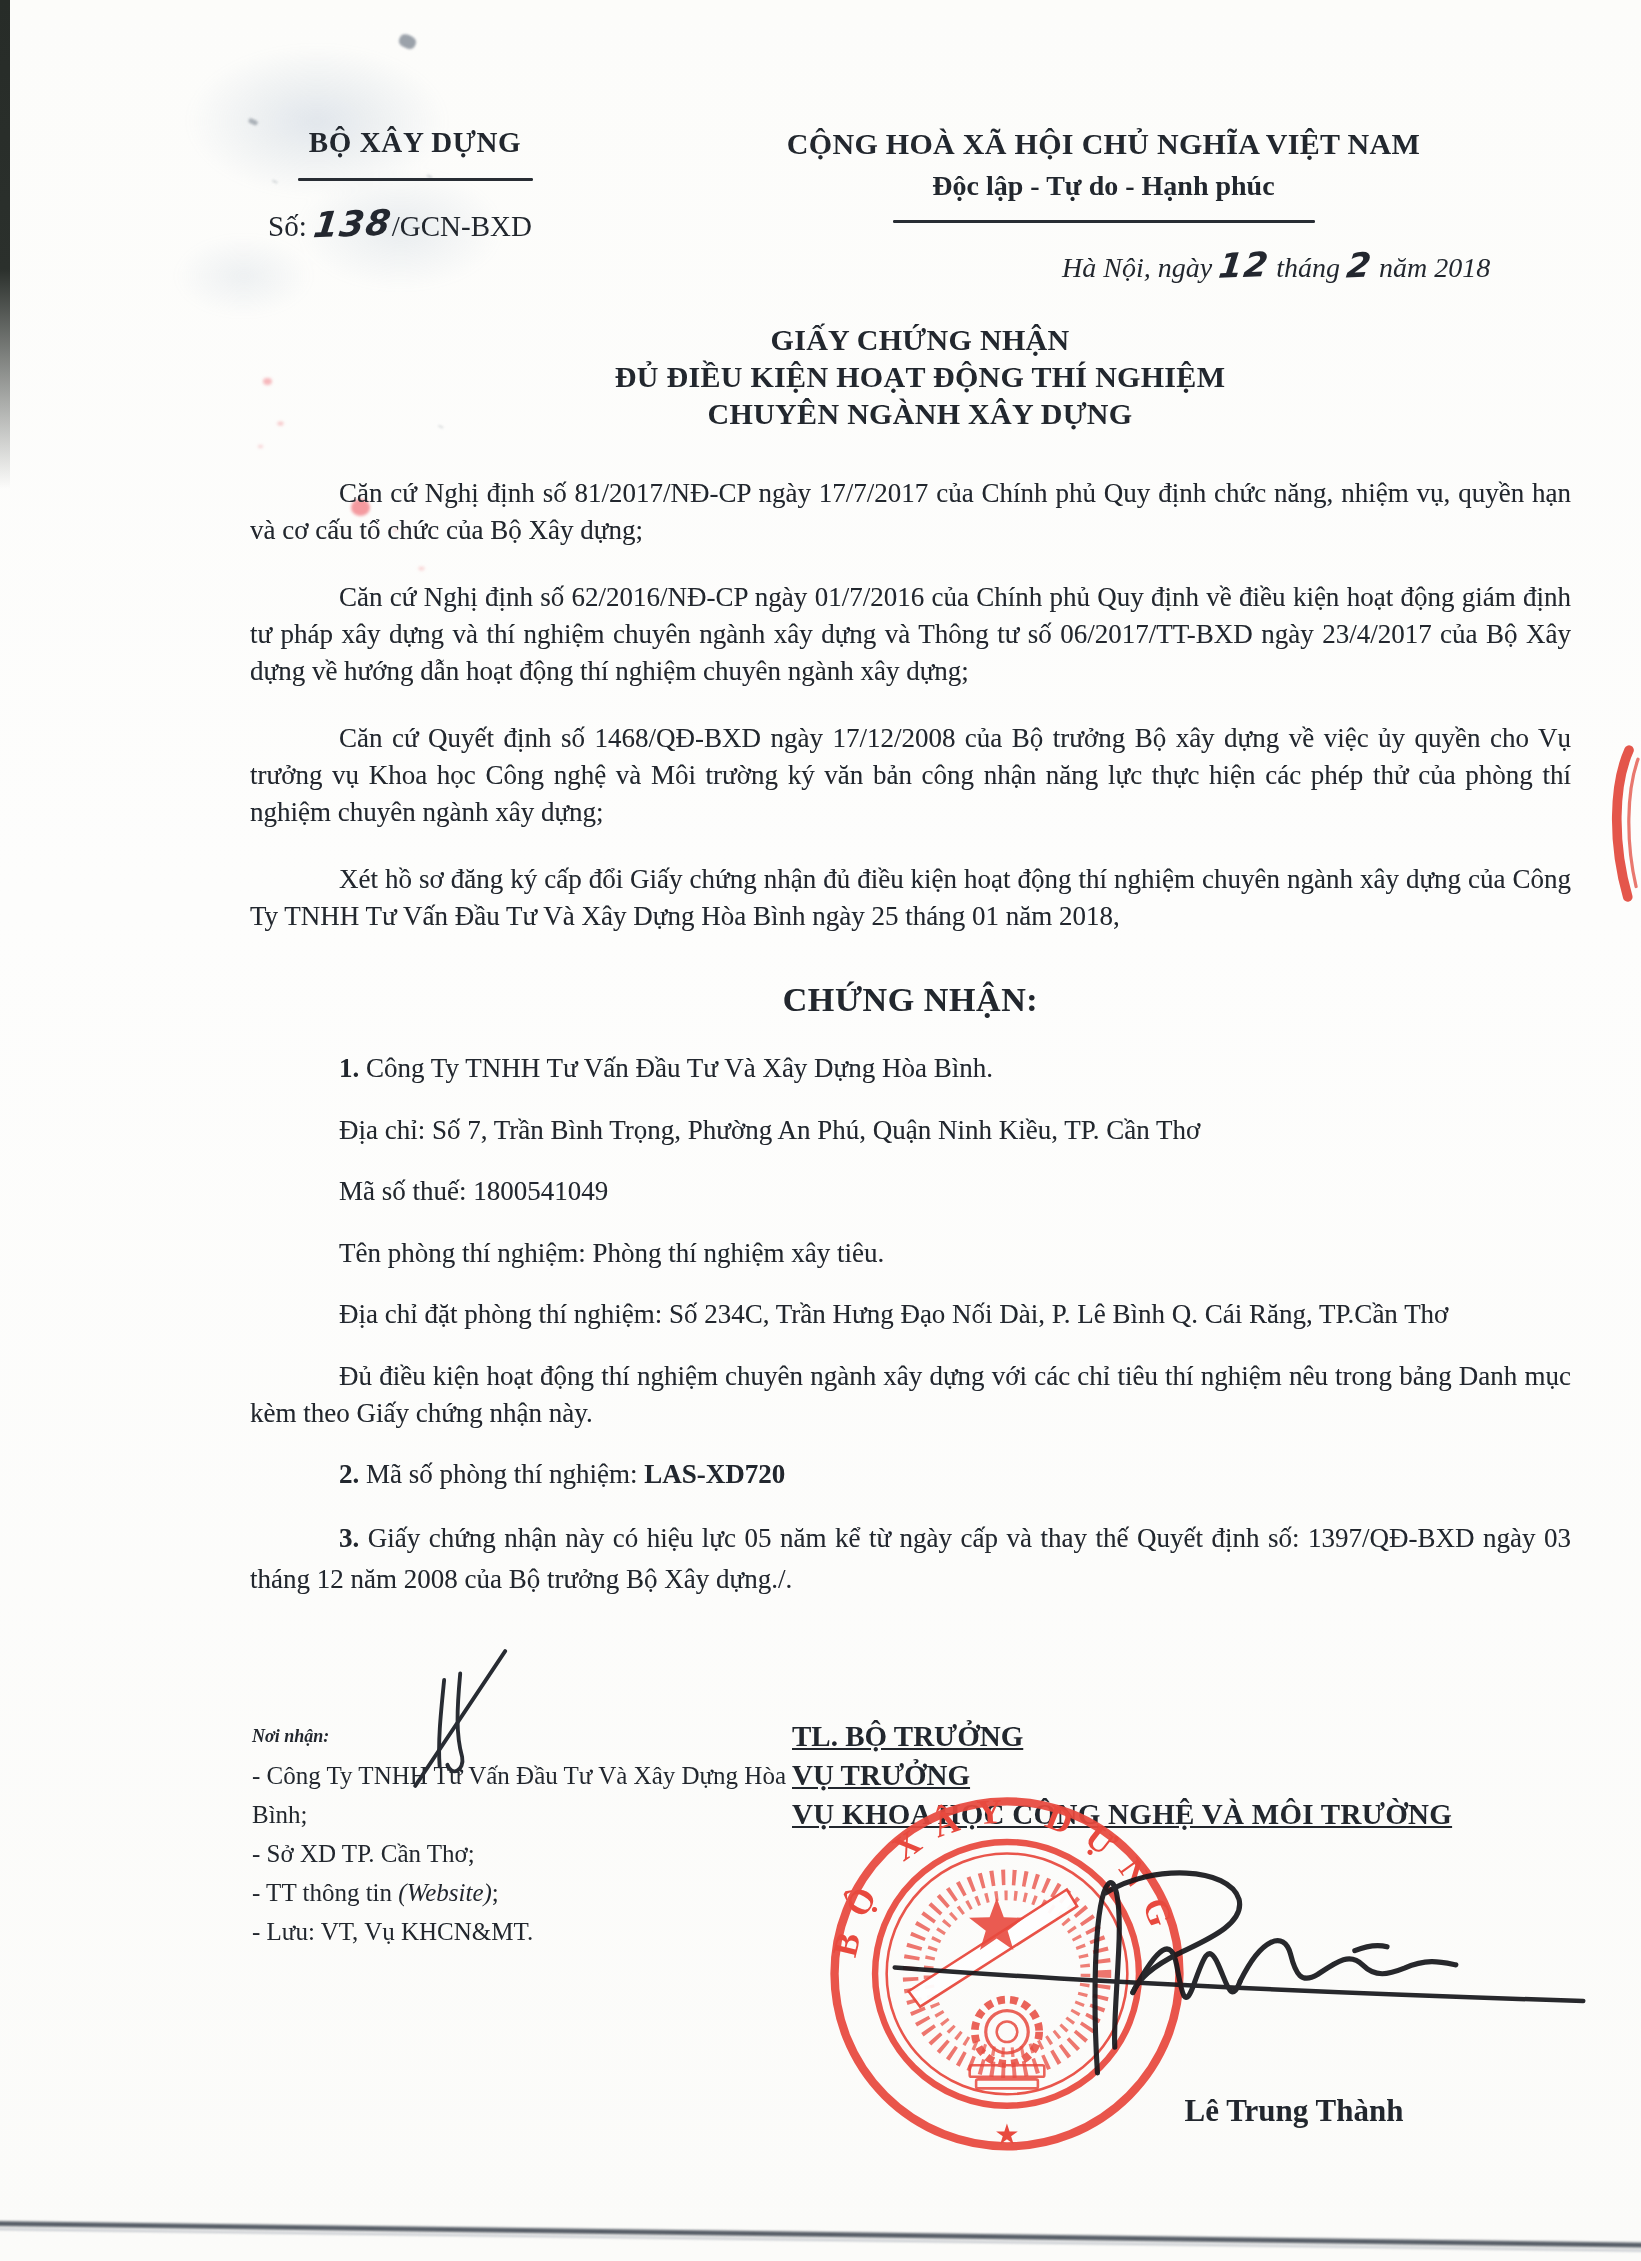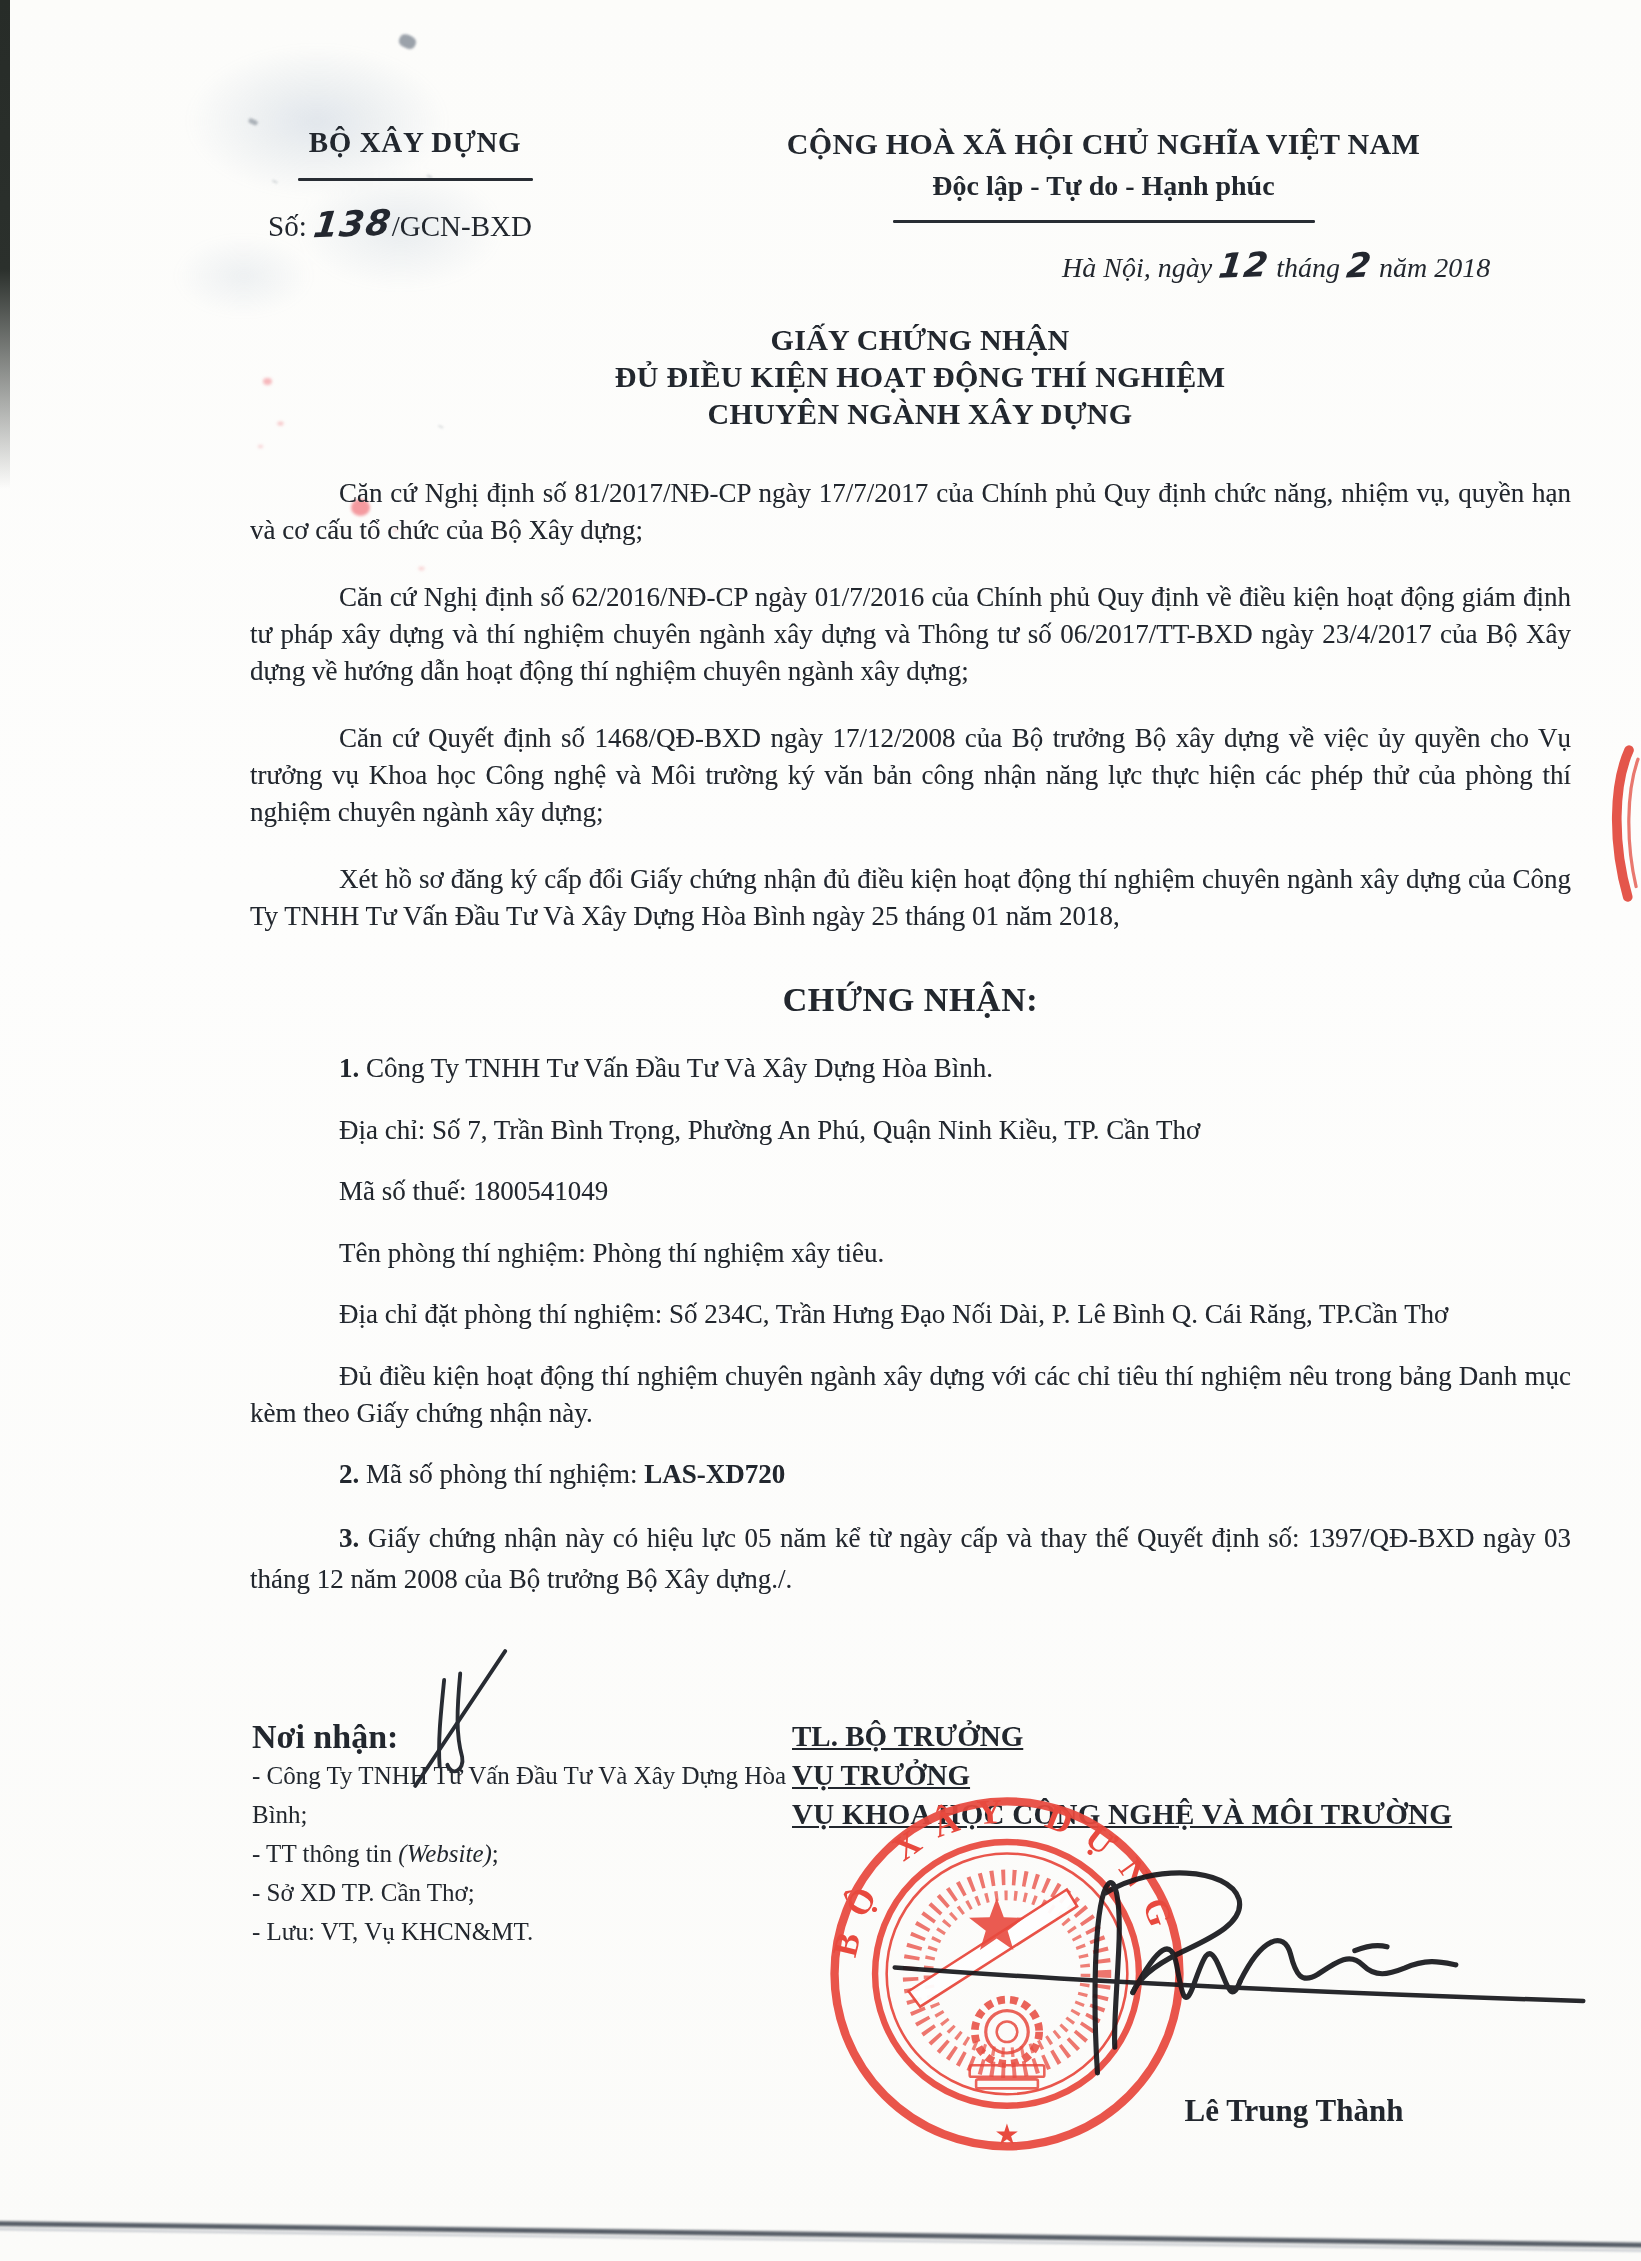--- a/index.html
+++ b/index.html
@@ -51,21 +51,21 @@
   
   .doc-body{position:absolute;left:250px;top:475px;width:1321px;font-size:27px;line-height:37px;
             text-align:justify;text-shadow:0 0 0.6px rgba(34,39,46,.25);}
   .doc-body p{margin:0 0 30px;text-indent:89px;}
   .certify-head{font-size:34px;font-weight:bold;text-align:center;margin:46px 0 32px !important;
                 text-indent:0 !important;letter-spacing:0.6px;}
   .item{margin:0 0 24.5px !important;}
   .item-last{line-height:41px;}
   
   .recipients{position:absolute;left:252px;top:1717px;width:541px;font-size:25px;line-height:39px;}
-  .recipients .label{font-weight:bold;font-size:34px;}
+  .recipients .label{font-weight:bold;font-style:italic;font-size:18px;}
   .signoff{position:absolute;left:792px;top:1717px;width:772px;text-align:left;
            font-weight:bold;font-size:29px;line-height:39px;text-decoration:underline;}
   .signoff .l3{font-size:29px;letter-spacing:0.3px;}
   .signer{position:absolute;left:1088px;top:2093px;width:412px;text-align:center;
           font-size:31px;font-weight:bold;}
   
   .svg-abs{position:absolute;}
 </style>
 </head>
 <body>
@@ -116,22 +116,22 @@
     <p class="item">Tên phòng thí nghiệm: Phòng thí nghiệm xây tiêu.</p>
     <p class="item">Địa chỉ đặt phòng thí nghiệm: Số 234C, Trần Hưng Đạo Nối Dài, P. Lê Bình Q. Cái Răng, TP.Cần Thơ</p>
     <p class="item">Đủ điều kiện hoạt động thí nghiệm chuyên ngành xây dựng với các chỉ tiêu thí nghiệm nêu trong bảng Danh mục kèm theo Giấy chứng nhận này.</p>
     <p class="item"><span class="b">2.</span><span> Mã số phòng thí nghiệm: </span><span class="b">LAS-XD720</span></p>
     <p class="item item-last"><span class="b">3.</span><span> Giấy chứng nhận này có hiệu lực 05 năm kể từ ngày cấp và thay thế Quyết định số: 1397/QĐ-BXD  ngày 03 tháng 12 năm 2008 của Bộ trưởng Bộ Xây dựng./.</span></p>
   </div>
 
   <div class="recipients">
     <div class="label">Nơi nhận:</div>
     <div>- Công Ty TNHH Tư Vấn Đầu Tư Và Xây Dựng Hòa Bình;</div>
+    <div>- Sở XD TP. Cần Thơ;</div>
     <div><span>- TT thông tin </span><i>(Website)</i><span>;</span></div>
-    <div>- Sở XD TP. Cần Thơ;</div>
     <div>- Lưu: VT, Vụ KHCN&amp;MT.</div>
   </div>
 
   <div class="signoff">
     <div>TL. BỘ TRƯỞNG</div>
     <div>VỤ TRƯỞNG</div>
     <div class="l3">VỤ KHOA HỌC CÔNG NGHỆ VÀ MÔI TRƯỜNG</div>
   </div>
 
   <svg class="svg-abs" style="left:812px;top:1784px;" width="390" height="399" viewBox="0 0 606 620">

